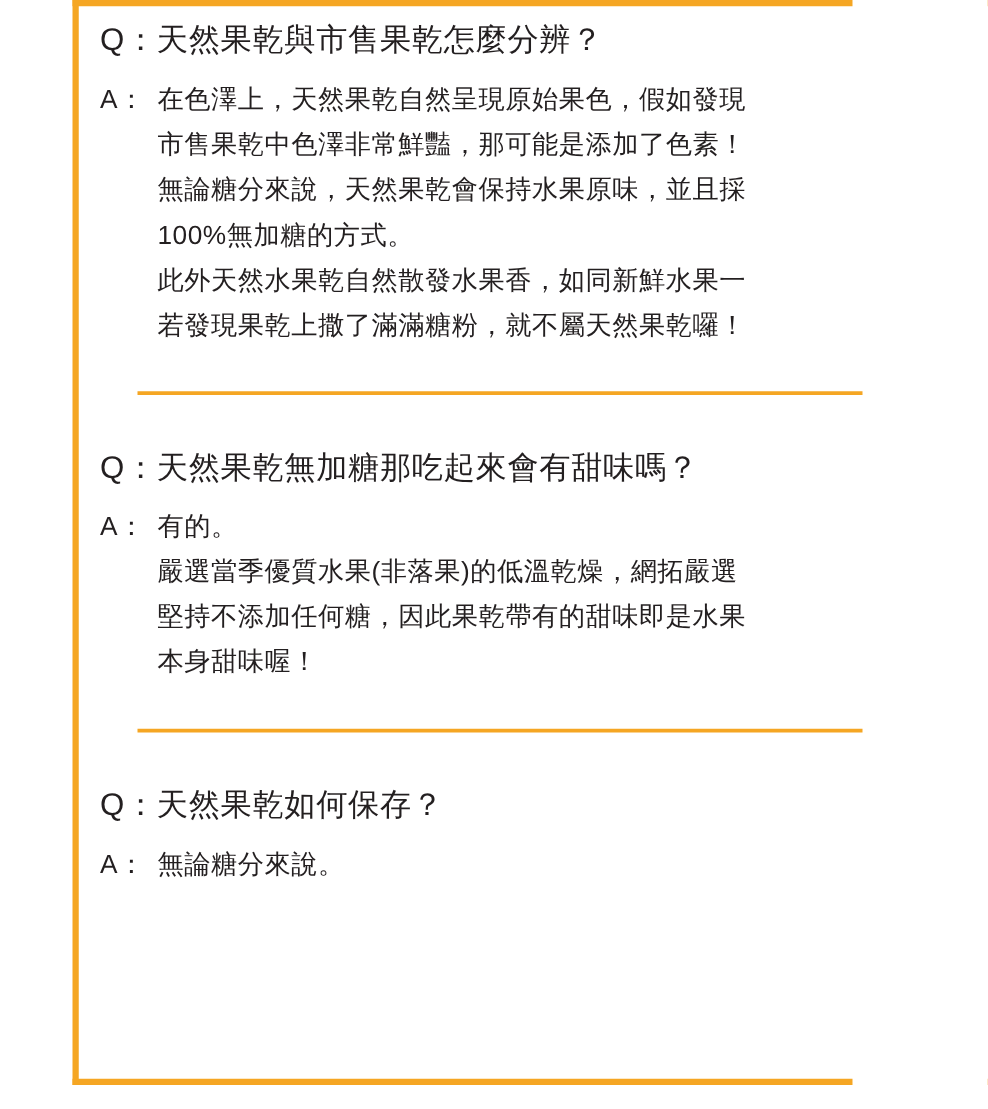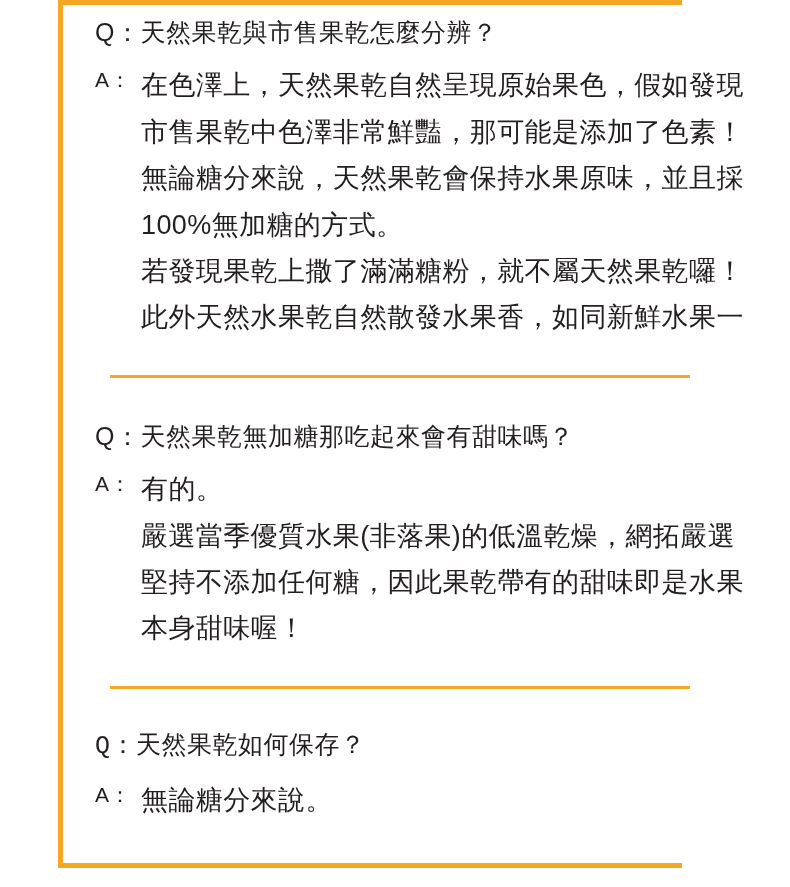--- a/index.html
+++ b/index.html
@@ -49,21 +49,20 @@
 
   .content {
     position: absolute;
     left: 80px;
     top: 14px;
     width: 640px;
   }
 
   .faq-block {
     margin-bottom: 0;
-    margin-left: 15px;
   }
 
   .question {
     font-size: 25px;
     line-height: 1.45;
     letter-spacing: 0.5px;
     color: #231f20;
     white-space: nowrap;
   }
 
@@ -74,62 +73,62 @@
   }
   .answer-label {
     font-size: 21px;
     line-height: 1.72;
     letter-spacing: 0.5px;
     color: #231f20;
     flex: 0 0 auto;
     width: 46px;
   }
   .answer-body {
-    font-size: 27px;
+    font-size: 21px;
     line-height: 1.72;
     letter-spacing: 0.4px;
     color: #231f20;
     flex: 1 1 auto;
   }
   .answer-body p {
     margin: 0;
     white-space: nowrap;
   }
 
   .divider {
     height: 3px;
     background: #f5a623;
     margin: 34px 0 40px 30px;
     width: 580px;
   }
 
   .q1 { margin-top: 0; }
   .q2 { margin-top: 0; }
-  .q3 { margin-top: 0; font-family: Liberation Mono, monospace; }
+  .q3 { margin-top: 0; }
 </style>
 </head>
 <body>
 
 <div class="frame"></div>
 <div class="frame-top-gap"></div>
 <div class="frame-bottom-gap"></div>
 
 <div class="content">
 
   <div class="faq-block">
     <div class="question q1">Q：天然果乾與市售果乾怎麼分辨？</div>
     <div class="answer-row">
       <div class="answer-label">A：</div>
       <div class="answer-body">
         <p>在色澤上，天然果乾自然呈現原始果色，假如發現</p>
         <p>市售果乾中色澤非常鮮豔，那可能是添加了色素！</p>
         <p>無論糖分來說，天然果乾會保持水果原味，並且採</p>
         <p>100%無加糖的方式。</p>
+        <p>此外天然水果乾自然散發水果香，如同新鮮水果一</p>
         <p>若發現果乾上撒了滿滿糖粉，就不屬天然果乾囉！</p>
-        <p>此外天然水果乾自然散發水果香，如同新鮮水果一</p>
       </div>
     </div>
   </div>
 
   <div class="divider"></div>
 
   <div class="faq-block">
     <div class="question q2">Q：天然果乾無加糖那吃起來會有甜味嗎？</div>
     <div class="answer-row">
       <div class="answer-label">A：</div>

